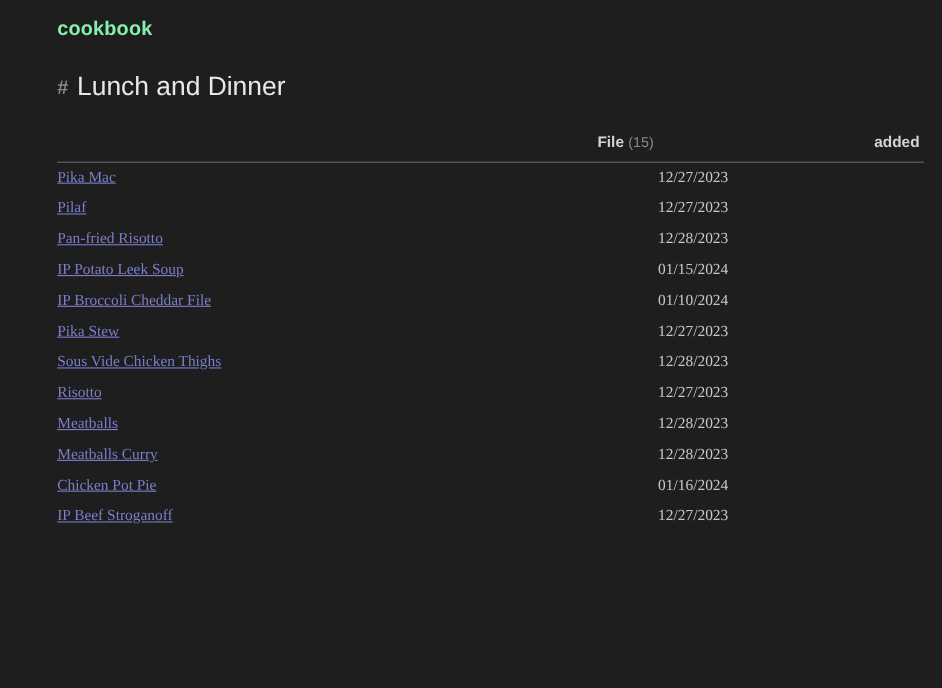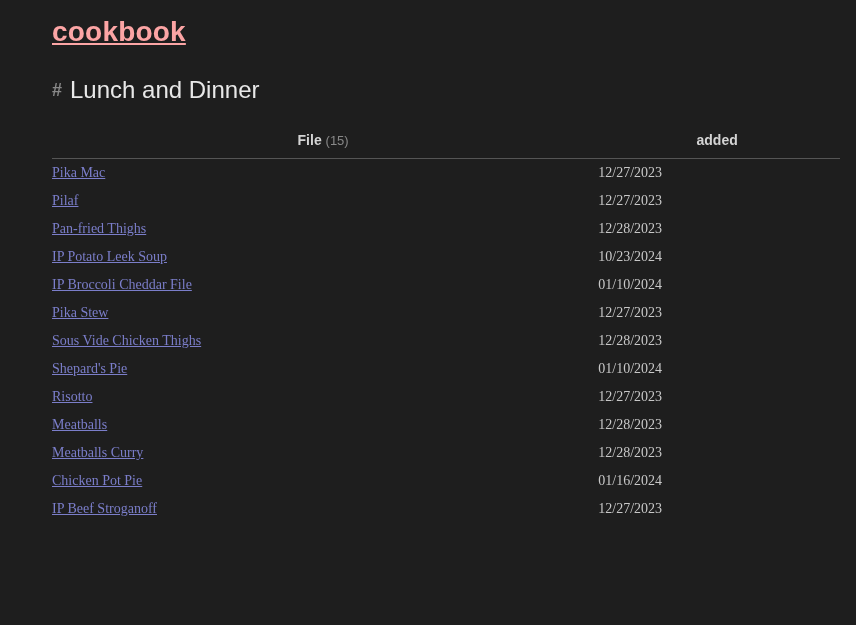--- a/index.html
+++ b/index.html
@@ -12,26 +12,25 @@
       background-color: #1e1e1e;
       color: #d4d4d4;
       font-family: -apple-system, BlinkMacSystemFont, 'Segoe UI', sans-serif;
       font-size: 14px;
       width: 856px;
       min-height: 625px;
       padding: 8px 16px;
     }
 
     .app-title {
-      font-size: 28px;
+      font-size: 18px;
       font-weight: bold;
-      color: #fca5a5;
+      color: #86efac;
       padding: 8px 0 16px 36px;
       letter-spacing: 0.2px;
-      text-decoration: underline;
     }
 
     .page-heading-wrapper {
       display: flex;
       align-items: center;
       gap: 8px;
       padding: 12px 0 20px 36px;
     }
 
     .hash-icon {
@@ -51,21 +50,21 @@
       border-collapse: collapse;
       margin-left: 36px;
       width: calc(100% - 36px);
     }
 
     .file-table thead tr {
       border-bottom: 1px solid #555;
     }
 
     .file-table th {
-      text-align: center;
+      text-align: right;
       padding: 8px 4px 10px 0;
       color: #d4d4d4;
       font-weight: 600;
       font-size: 14px;
     }
 
     .col-count {
       color: #888;
       font-weight: normal;
       font-size: 13px;
@@ -116,42 +115,38 @@
   <tbody id="table-body">
   <tr>
         <td><a href="#">Pika Mac</a></td>
         <td class="date-col">12/27/2023</td>
       </tr>
       <tr>
         <td><a href="#">Pilaf</a></td>
         <td class="date-col">12/27/2023</td>
       </tr>
       <tr>
-        <td><a href="#">Pan-fried Thighs</a></td>
+        <td><a href="#">Pan-fried Risotto</a></td>
         <td class="date-col">12/28/2023</td>
       </tr>
       <tr>
         <td><a href="#">IP Potato Leek Soup</a></td>
-        <td class="date-col">10/23/2024</td>
+        <td class="date-col">01/15/2024</td>
       </tr>
       <tr>
         <td><a href="#">IP Broccoli Cheddar File</a></td>
         <td class="date-col">01/10/2024</td>
       </tr>
       <tr>
         <td><a href="#">Pika Stew</a></td>
         <td class="date-col">12/27/2023</td>
       </tr>
       <tr>
         <td><a href="#">Sous Vide Chicken Thighs</a></td>
         <td class="date-col">12/28/2023</td>
-      </tr>
-      <tr>
-        <td><a href="#">Shepard's Pie</a></td>
-        <td class="date-col">01/10/2024</td>
       </tr>
       <tr>
         <td><a href="#">Risotto</a></td>
         <td class="date-col">12/27/2023</td>
       </tr>
       <tr>
         <td><a href="#">Meatballs</a></td>
         <td class="date-col">12/28/2023</td>
       </tr>
       <tr>

